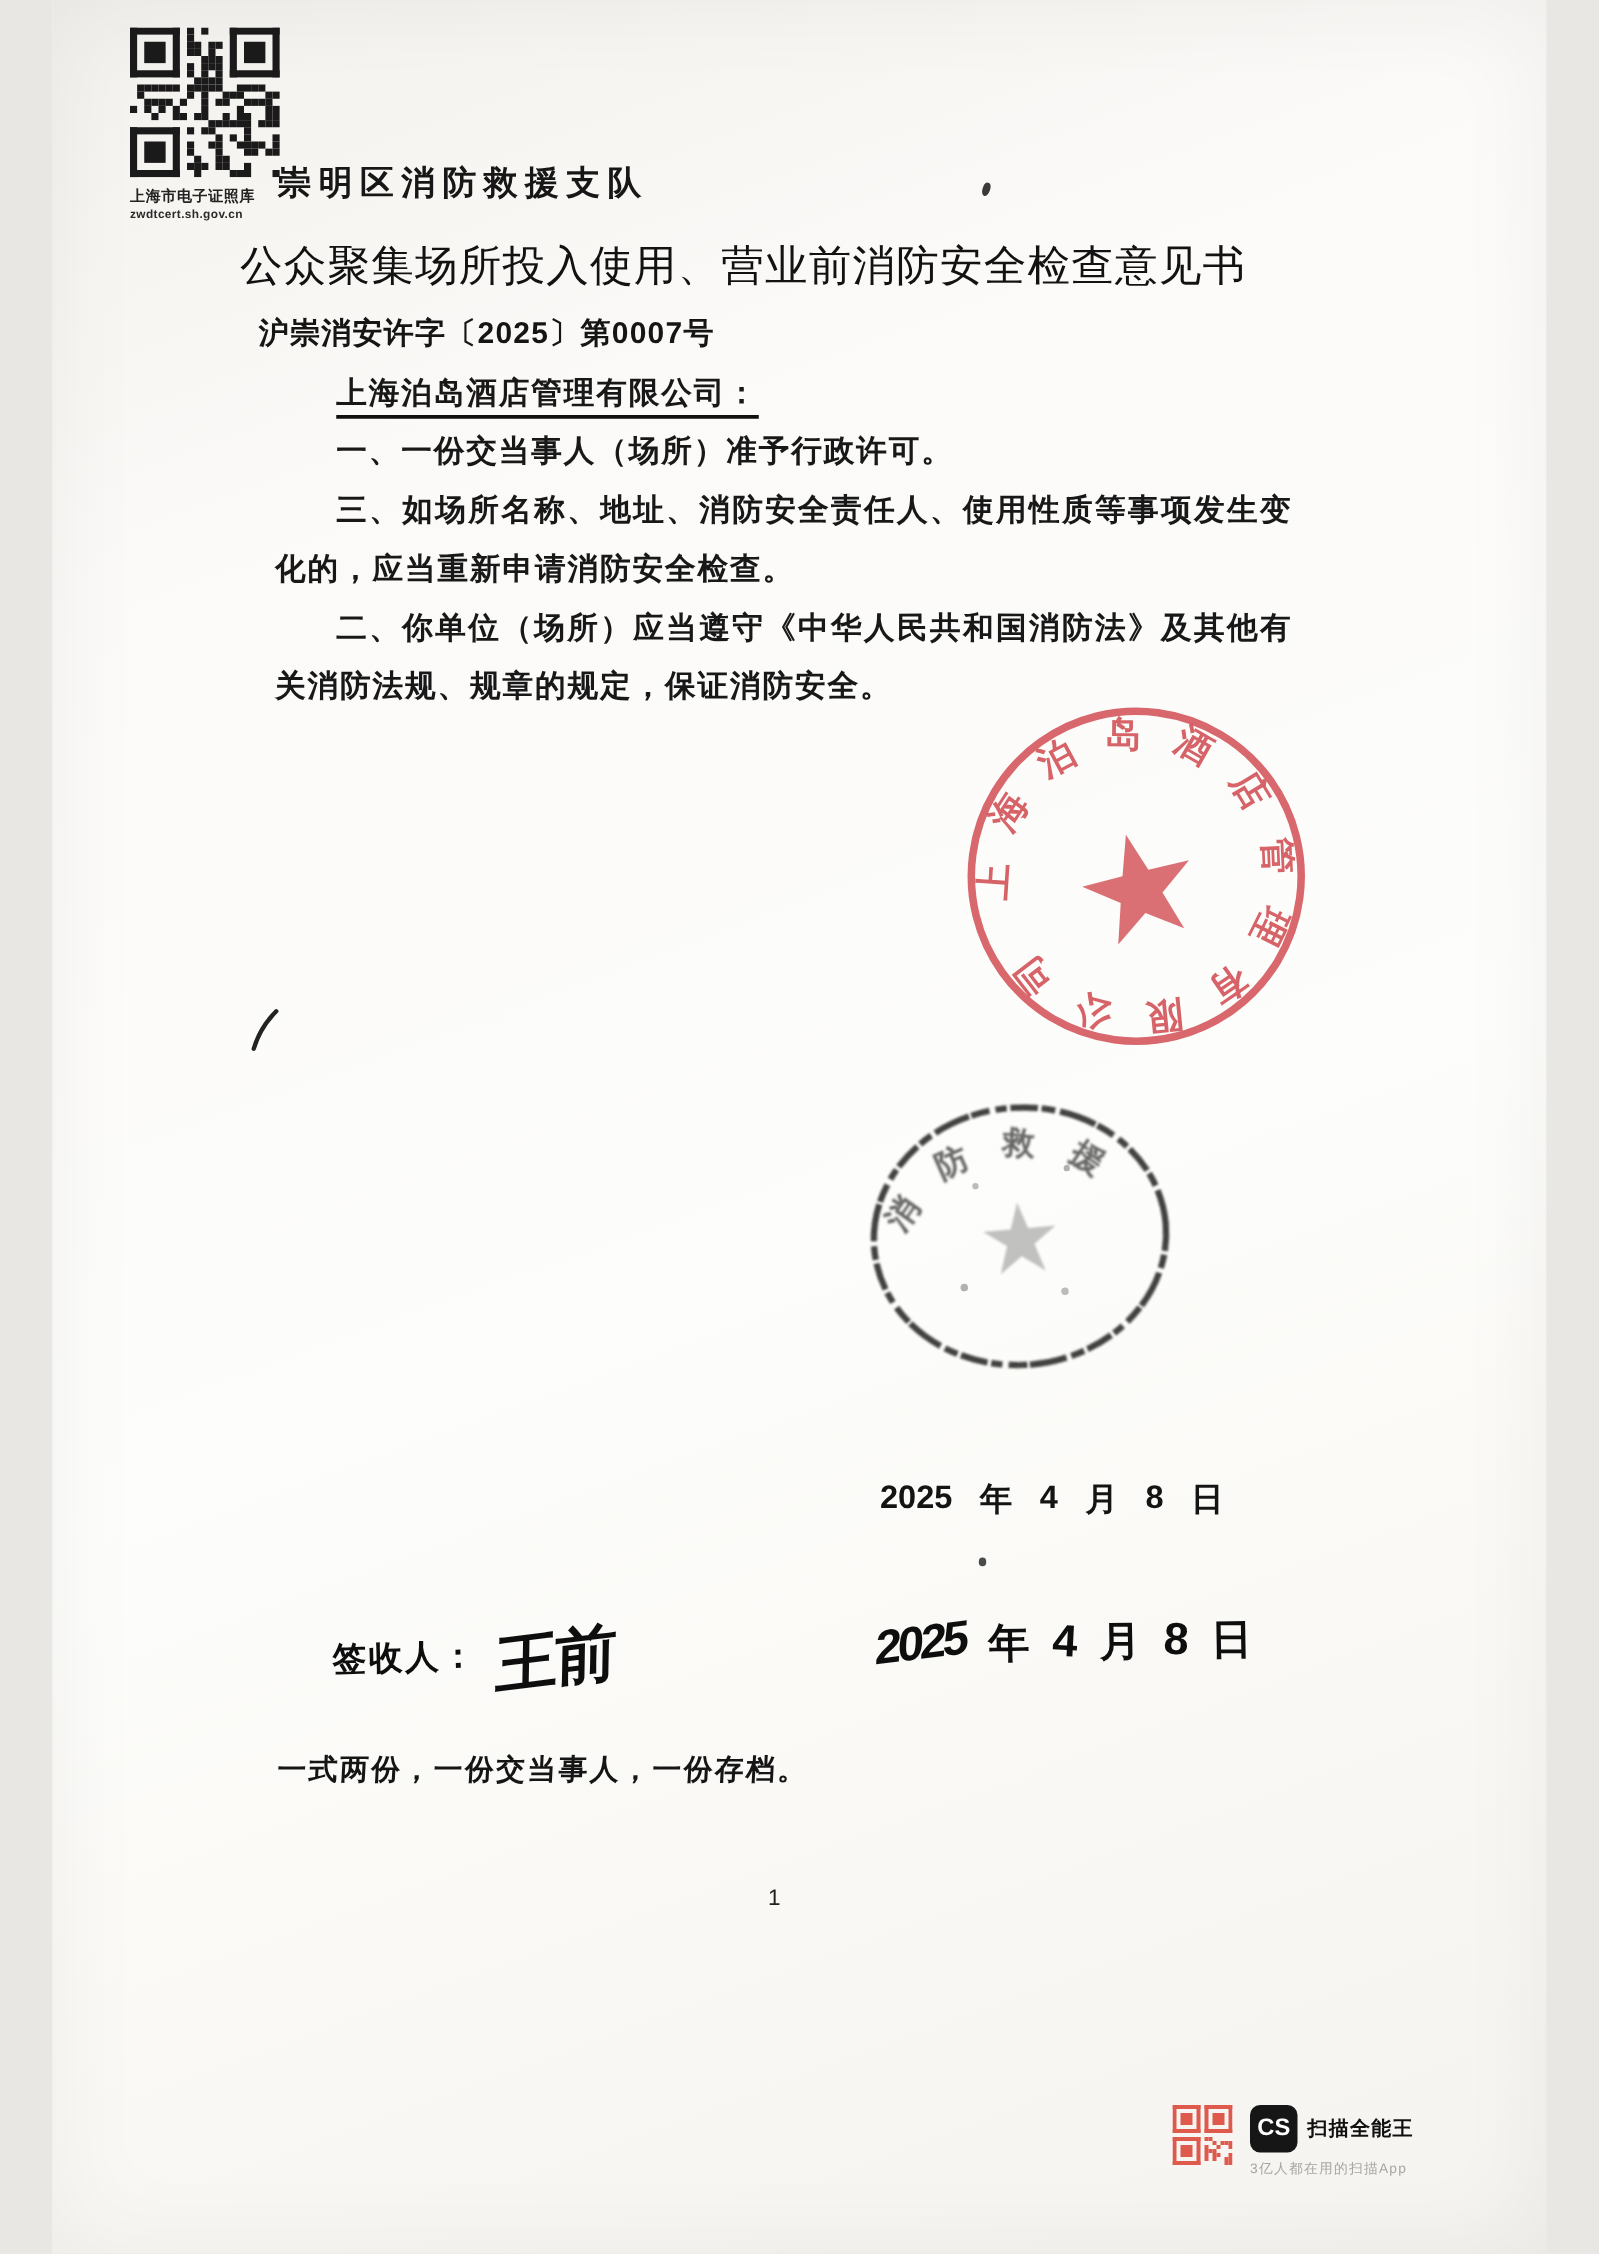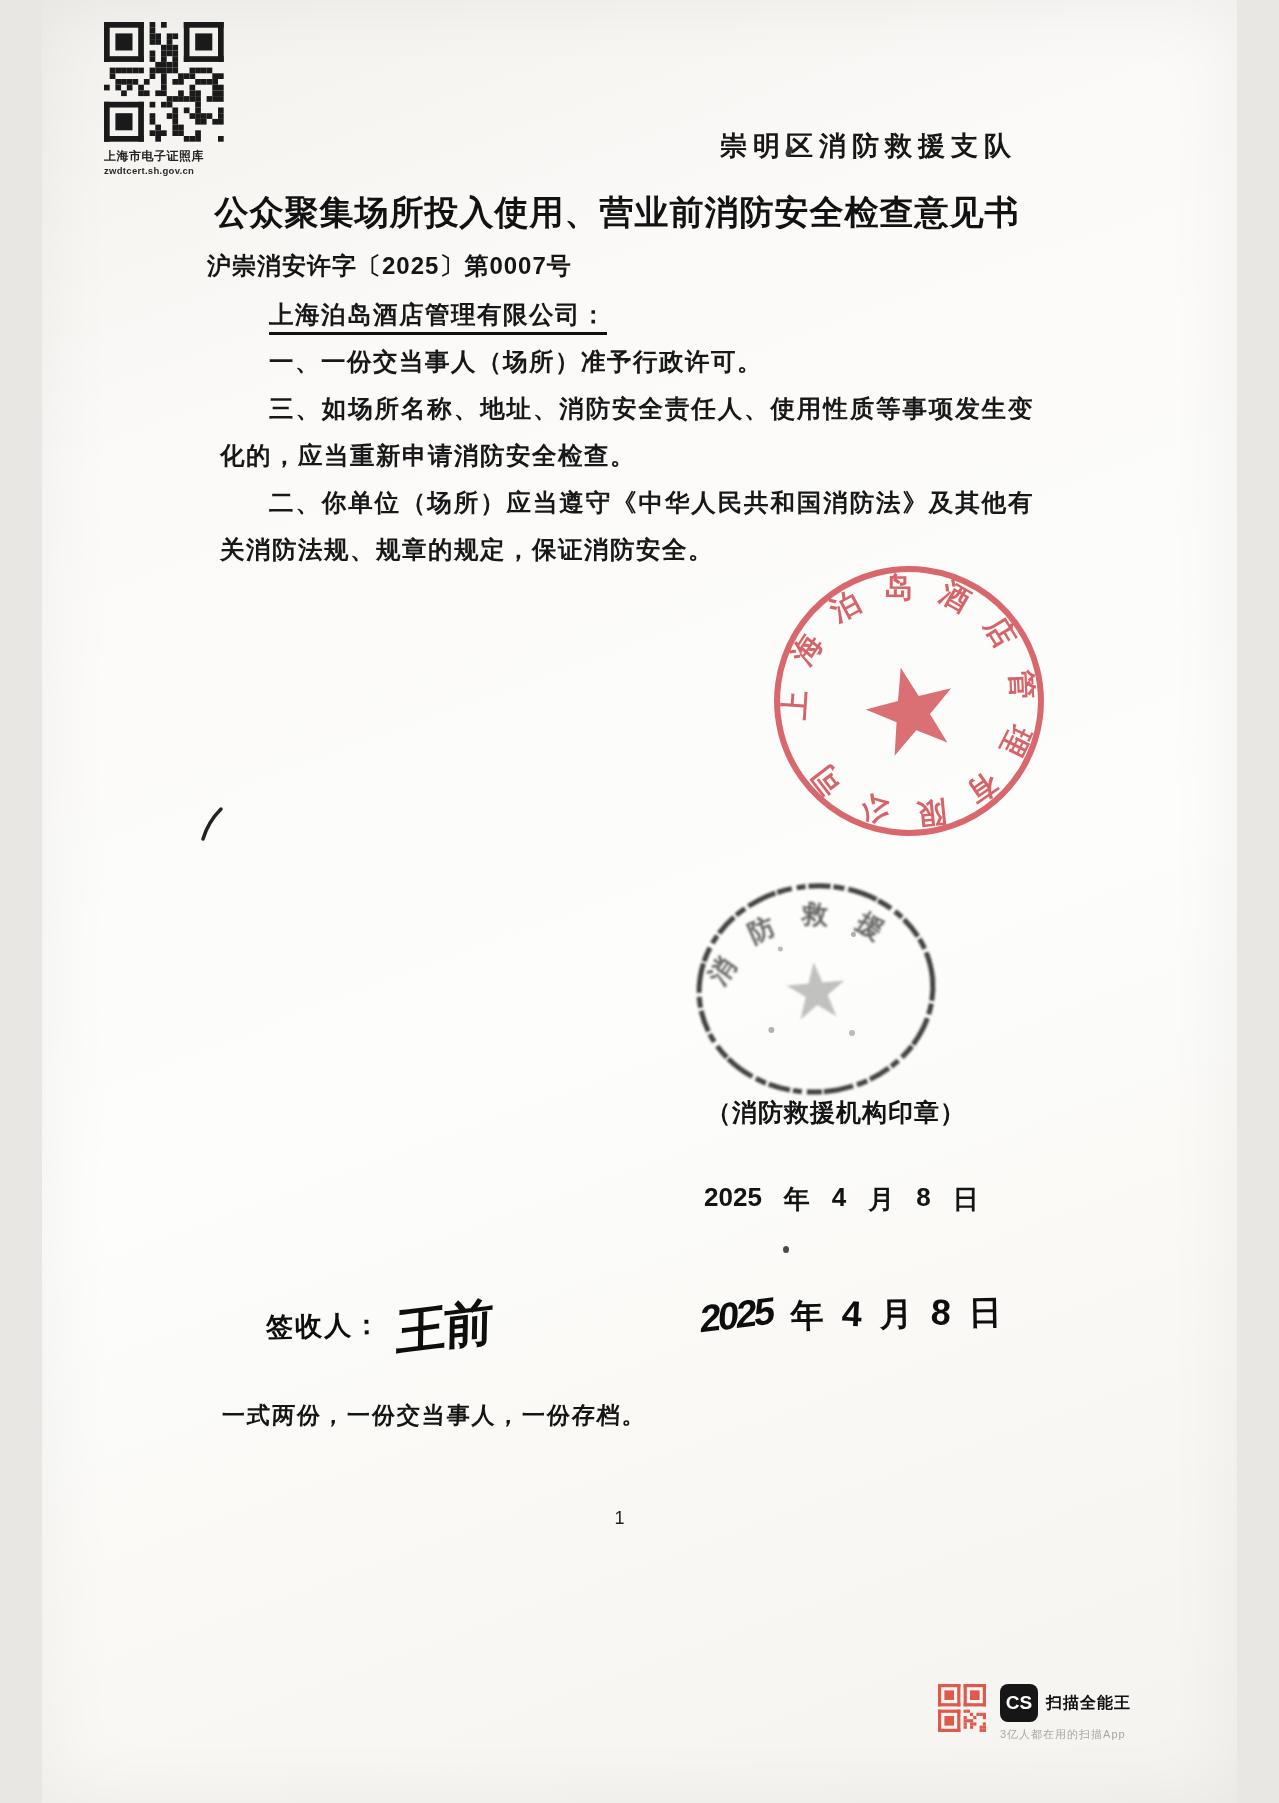--- a/index.html
+++ b/index.html
@@ -11,24 +11,24 @@
     box-shadow:inset 0 0 80px rgba(0,0,0,.05);
     font-family:"Liberation Sans","DejaVu Sans",sans-serif;
     color:#1a1a1a;
     overflow:hidden;
   }
   
   .qr-block{position:absolute;left:62px;top:22px;width:130px;text-align:left;}
   .qr-cap1{font-size:12px;font-weight:bold;color:#232323;margin-top:2px;letter-spacing:.5px;}
   .qr-cap2{font-size:9.5px;font-weight:bold;color:#2a2a2a;letter-spacing:.3px;}
   
-  .org{position:absolute;left:155px;top:128px;width:820px;text-align:right;
+  .org{position:absolute;left:180px;top:128px;width:820px;text-align:left;
        font-size:27px;font-weight:bold;letter-spacing:6px;color:#171717;}
-  .title{position:absolute;left:150px;top:190px;width:850px;text-align:center;
-       font-size:34px;font-weight:bold;letter-spacing:1px;color:#121212;}
+  .title{position:absolute;left:150px;top:190px;width:850px;text-align:left;
+       font-size:34px;font-weight:normal;letter-spacing:1px;color:#121212;}
   .docno{position:absolute;left:165px;top:250px;width:820px;text-align:left;
        font-size:24px;font-weight:bold;letter-spacing:1px;color:#151515;}
   
   .content{position:absolute;left:178px;top:293px;width:814px;
        font-size:24.5px;line-height:47px;text-align:justify;letter-spacing:1.5px;
        font-weight:bold;color:#181818;}
   .content p{margin:0;text-indent:2em;font-family:Liberation Mono, monospace;}
   .salutation{text-indent:0;}
   .u{border-bottom:2.5px solid #141414;padding-bottom:1px;}
   .u-thick{border-bottom:3px solid #101010;padding-bottom:2px;}
@@ -253,21 +253,20 @@
     <text font-size="26" font-weight="bold" fill="#232323" letter-spacing="26" opacity=".75" filter="url(#oBlur)">
       <textPath href="#oArc" startOffset="30">消防救援</textPath>
     </text>
     <polygon points="128,86 135,107 157,107 139,120 146,142 128,129 110,142 117,120 99,107 121,107" fill="#2a2a2a" opacity=".3" filter="url(#oBlur)"></polygon>
     <circle cx="80" cy="150" r="3" fill="#333" opacity=".4"></circle>
     <circle cx="170" cy="62" r="2.5" fill="#333" opacity=".4"></circle>
     <circle cx="96" cy="70" r="2.5" fill="#333" opacity=".35"></circle>
     <circle cx="160" cy="160" r="3" fill="#333" opacity=".35"></circle>
   </svg>
 
-  <div class="seal-note">（消防救援机构印章）</div>
   <div class="print-date">
     <span>2025</span>
     <span>年</span>
     <span>4</span>
     <span>月</span>
     <span>8</span>
     <span>日</span>
   </div>
 
   <div class="hand-date hand">

